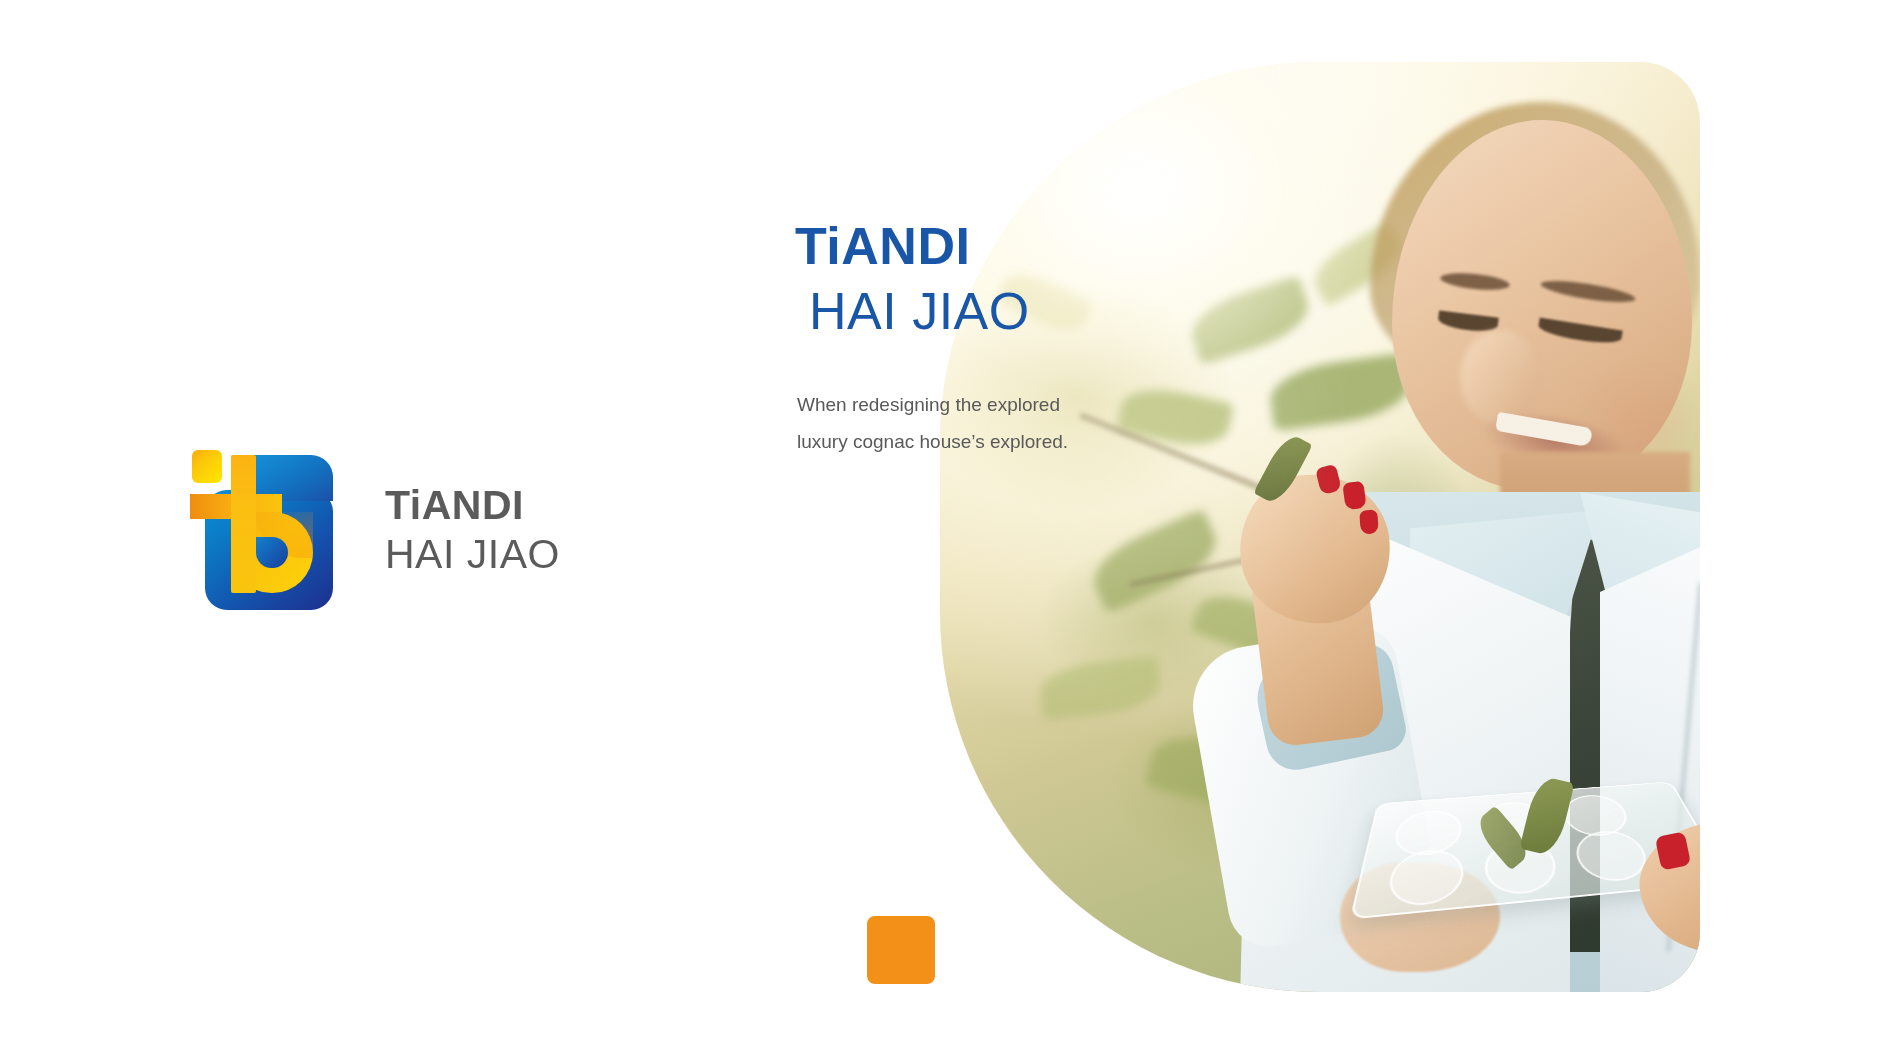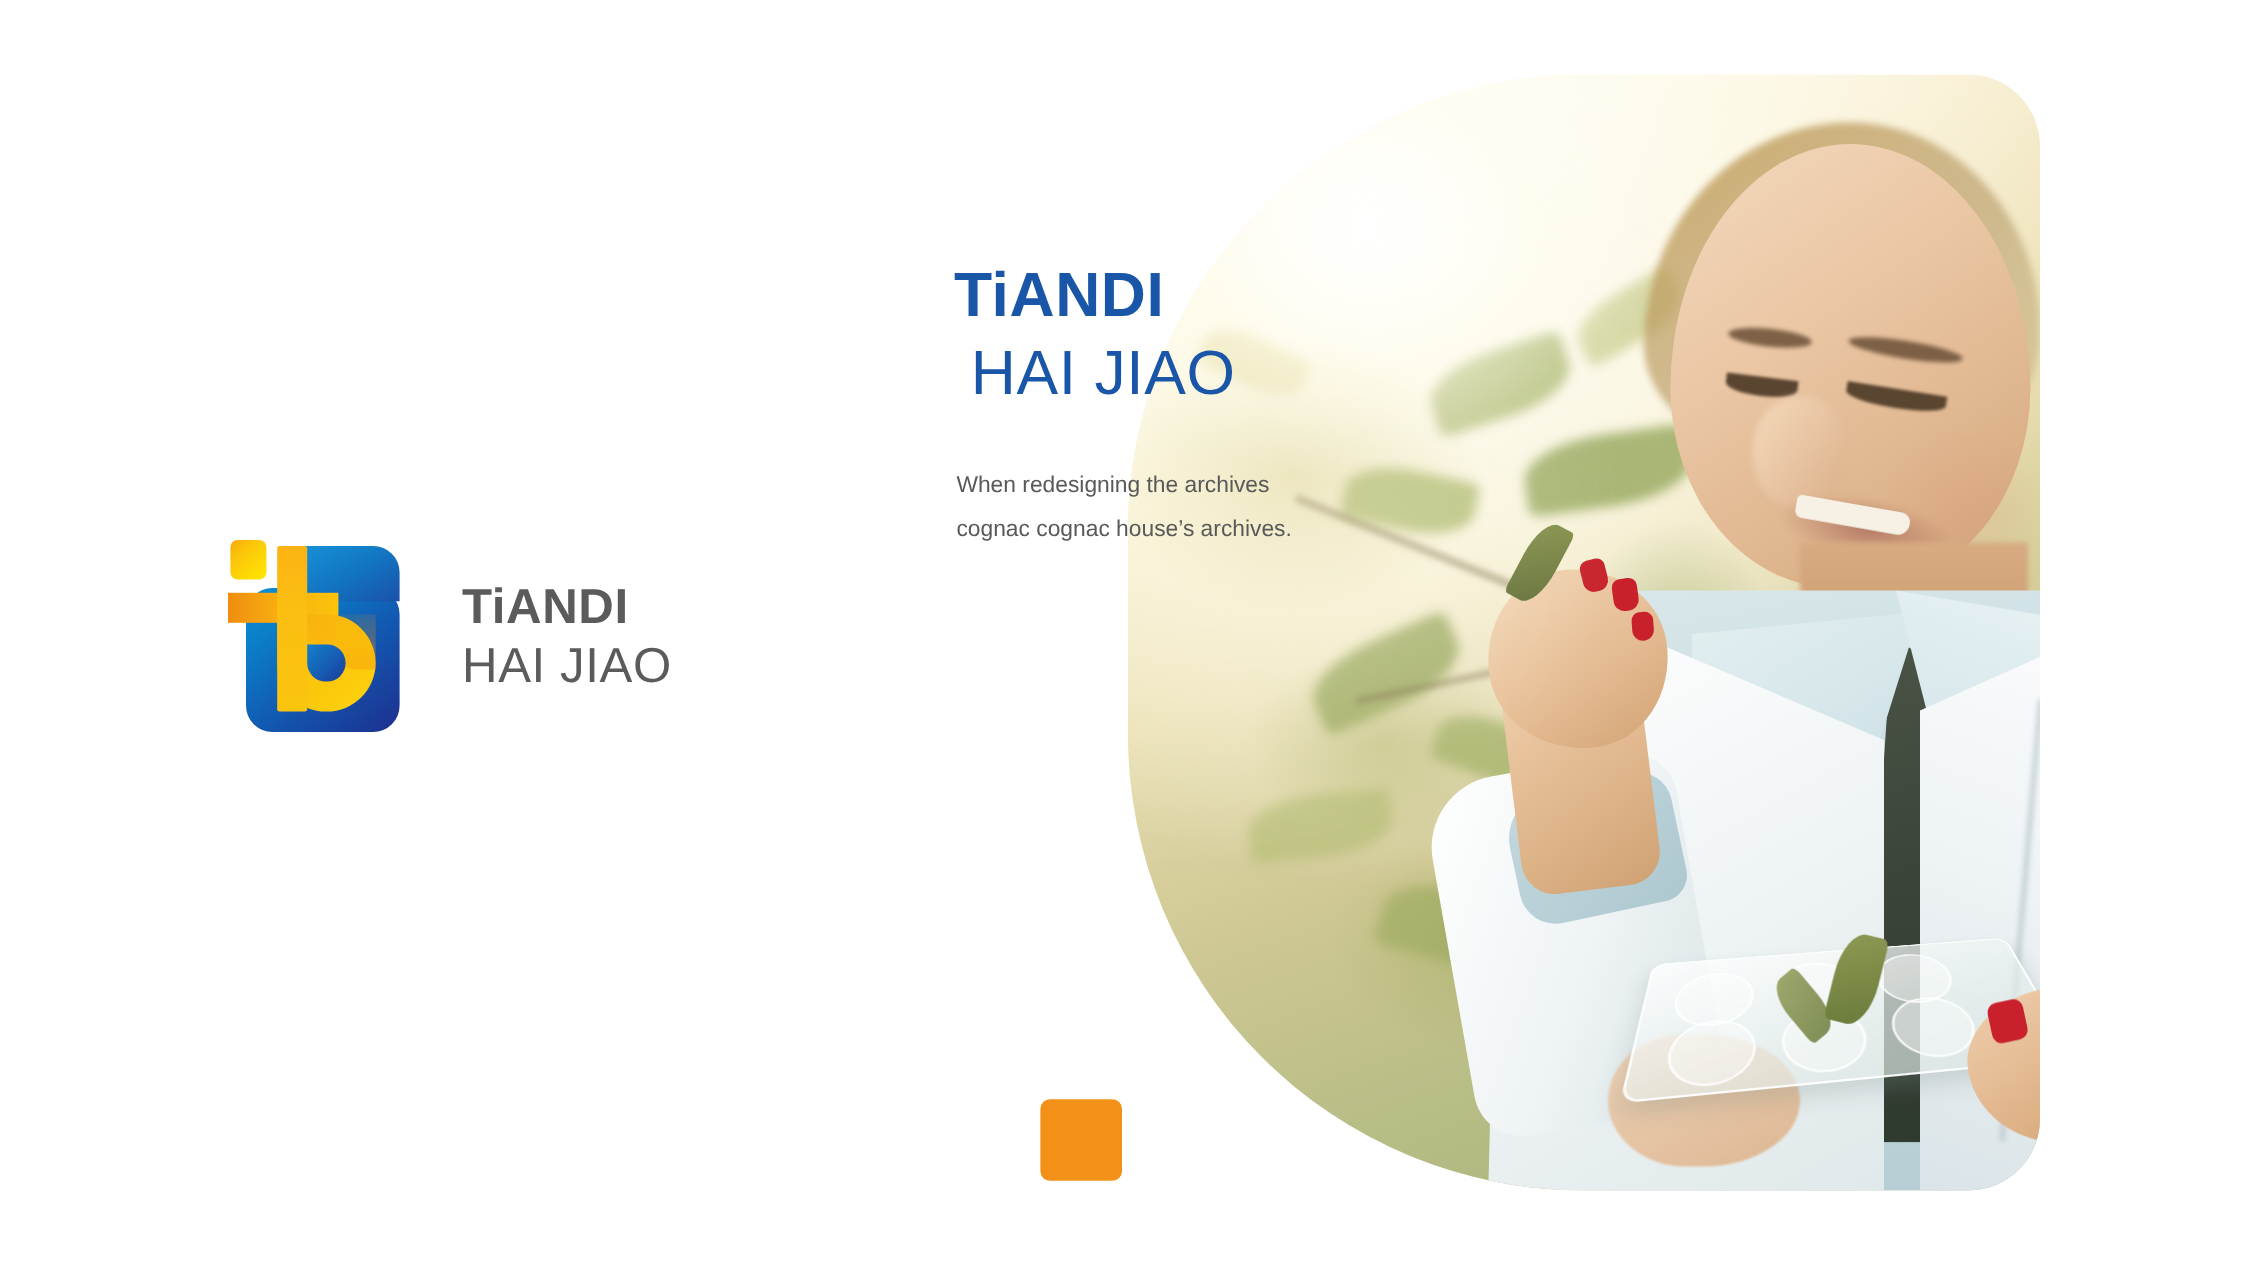--- a/index.html
+++ b/index.html
@@ -15,21 +15,20 @@
     font-family: "Liberation Sans", sans-serif;
   }
 
   .slide {
     position: absolute;
     left: 0; top: 0;
     width: 1890px;
     height: 1063px;
     background: #ffffff;
     overflow: hidden;
-    border-radius: 14px;
   }
 
   
   .logo-lockup {
     position: absolute;
     left: 190px;
     top: 450px;
     display: flex;
     align-items: center;
   }
@@ -546,22 +545,22 @@
       <div class="sun-wash"></div>
     </div>
   </div>
 
   <div class="headline">
     <div class="h-line1">TiANDI</div>
     <div class="h-line2">HAI JIAO</div>
   </div>
 
   <div class="body-copy">
-    <div>When redesigning the archives</div>
-    <div>cognac cognac house’s archives.</div>
+    <div>When redesigning the explored</div>
+    <div>luxury cognac house’s explored.</div>
   </div>
 
   <div class="accent-square"></div>
 
   <div class="logo-lockup">
     <div class="logo-mark">
       <div class="logo-chip"></div>
       <div class="logo-square"></div>
       <div class="logo-square-top"></div>
       <div class="logo-bar"></div>

